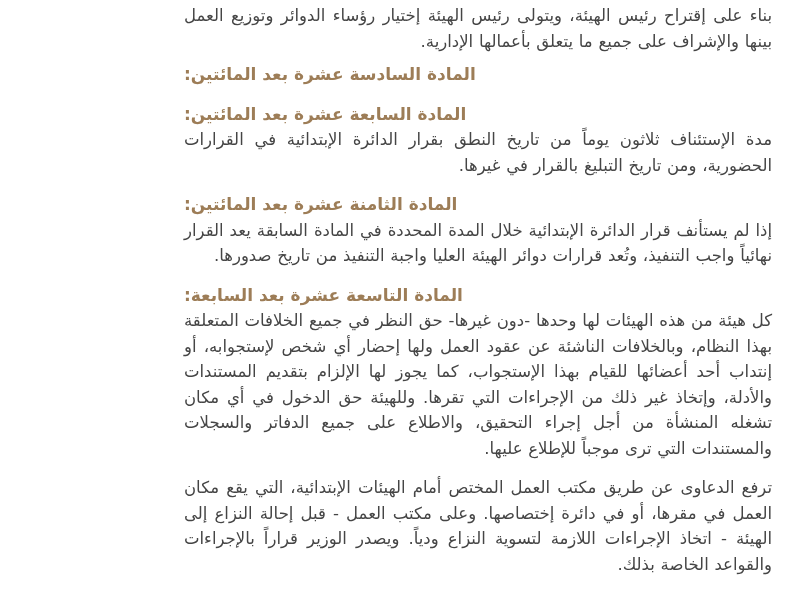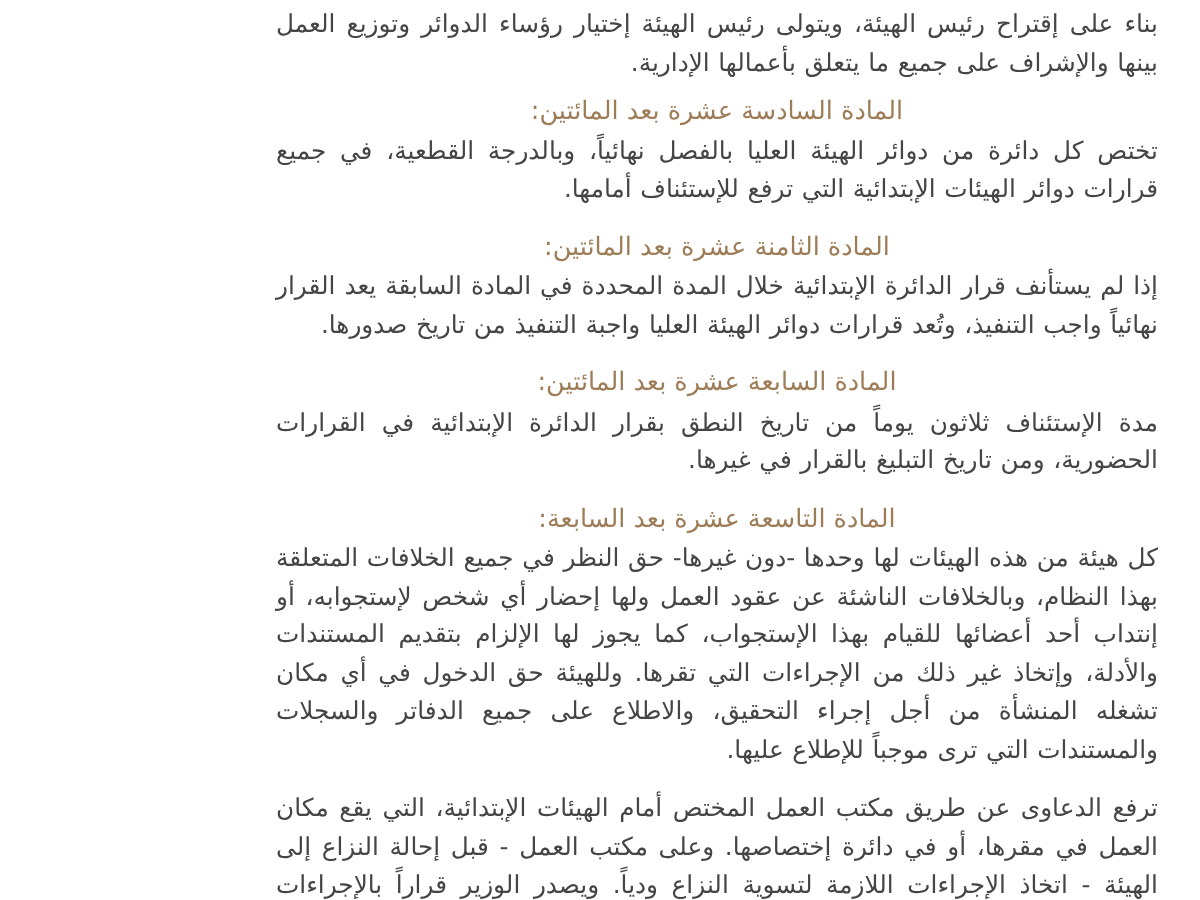--- a/index.html
+++ b/index.html
@@ -24,52 +24,51 @@
     font-size: 16.5px;
     line-height: 25.5px;
     color: #454545;
     text-align: justify;
     text-align-last: right;
     word-spacing: 0.5px;
   }
   .article-heading {
     margin: 0;
     font-size: 17px;
-    font-weight: normal;
+    font-weight: bold;
     line-height: 25.5px;
     color: #9d7d57;
-    text-align: center;
+    text-align: left;
   }
   section.article {
     margin: 14px 0 0 0;
   }
   section.article.first {
     margin-top: 8px;
   }
 </style>
 </head>
 <body>
 
 <main class="doc">
 
   <p class="article-body">بناء على إقتراح رئيس الهيئة، ويتولى رئيس الهيئة إختيار رؤساء الدوائر وتوزيع العمل بينها والإشراف على جميع ما يتعلق بأعمالها الإدارية.</p>
 
   <section class="article first">
     <h2 class="article-heading">المادة السادسة عشرة بعد المائتين:</h2>
-    <p class="article-body">تختص كل دائرة من دوائر الهيئة العليا بالفصل نهائياً، وبالدرجة القطعية، في جميع قرارات دوائر الهيئات الإبتدائية التي ترفع للإستئناف أمامها.</p>
+  </section>
+
+  <section class="article">
+    <h2 class="article-heading">المادة السابعة عشرة بعد المائتين:</h2>
+    <p class="article-body">مدة الإستئناف ثلاثون يوماً من تاريخ النطق بقرار الدائرة الإبتدائية في القرارات الحضورية، ومن تاريخ التبليغ بالقرار في غيرها.</p>
   </section>
 
   <section class="article">
     <h2 class="article-heading">المادة الثامنة عشرة بعد المائتين:</h2>
     <p class="article-body">إذا لم يستأنف قرار الدائرة الإبتدائية خلال المدة المحددة في المادة السابقة يعد القرار نهائياً واجب التنفيذ، وتُعد قرارات دوائر الهيئة العليا واجبة التنفيذ من تاريخ صدورها.</p>
-  </section>
-
-  <section class="article">
-    <h2 class="article-heading">المادة السابعة عشرة بعد المائتين:</h2>
-    <p class="article-body">مدة الإستئناف ثلاثون يوماً من تاريخ النطق بقرار الدائرة الإبتدائية في القرارات الحضورية، ومن تاريخ التبليغ بالقرار في غيرها.</p>
   </section>
 
   <section class="article">
     <h2 class="article-heading">المادة التاسعة عشرة بعد السابعة:</h2>
     <p class="article-body">كل هيئة من هذه الهيئات لها وحدها -دون غيرها- حق النظر في جميع الخلافات المتعلقة بهذا النظام، وبالخلافات الناشئة عن عقود العمل ولها إحضار أي شخص لإستجوابه، أو إنتداب أحد أعضائها للقيام بهذا الإستجواب، كما يجوز لها الإلزام بتقديم المستندات والأدلة، وإتخاذ غير ذلك من الإجراءات التي تقرها. وللهيئة حق الدخول في أي مكان تشغله المنشأة من أجل إجراء التحقيق، والاطلاع على جميع الدفاتر والسجلات والمستندات التي ترى موجباً للإطلاع عليها.</p>
   </section>
 
   <section class="article">
     <p class="article-body">ترفع الدعاوى عن طريق مكتب العمل المختص أمام الهيئات الإبتدائية، التي يقع مكان العمل في مقرها، أو في دائرة إختصاصها. وعلى مكتب العمل - قبل إحالة النزاع إلى الهيئة - اتخاذ الإجراءات اللازمة لتسوية النزاع ودياً. ويصدر الوزير قراراً بالإجراءات والقواعد الخاصة بذلك.</p>
   </section>

